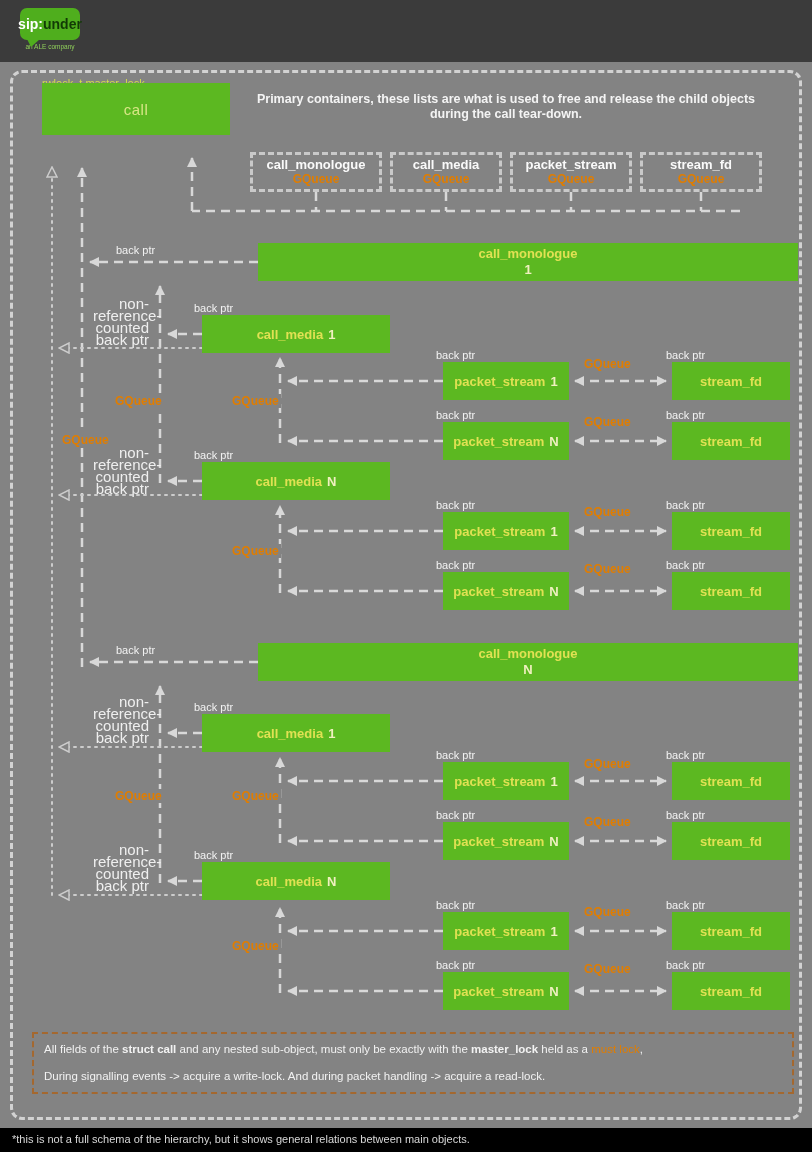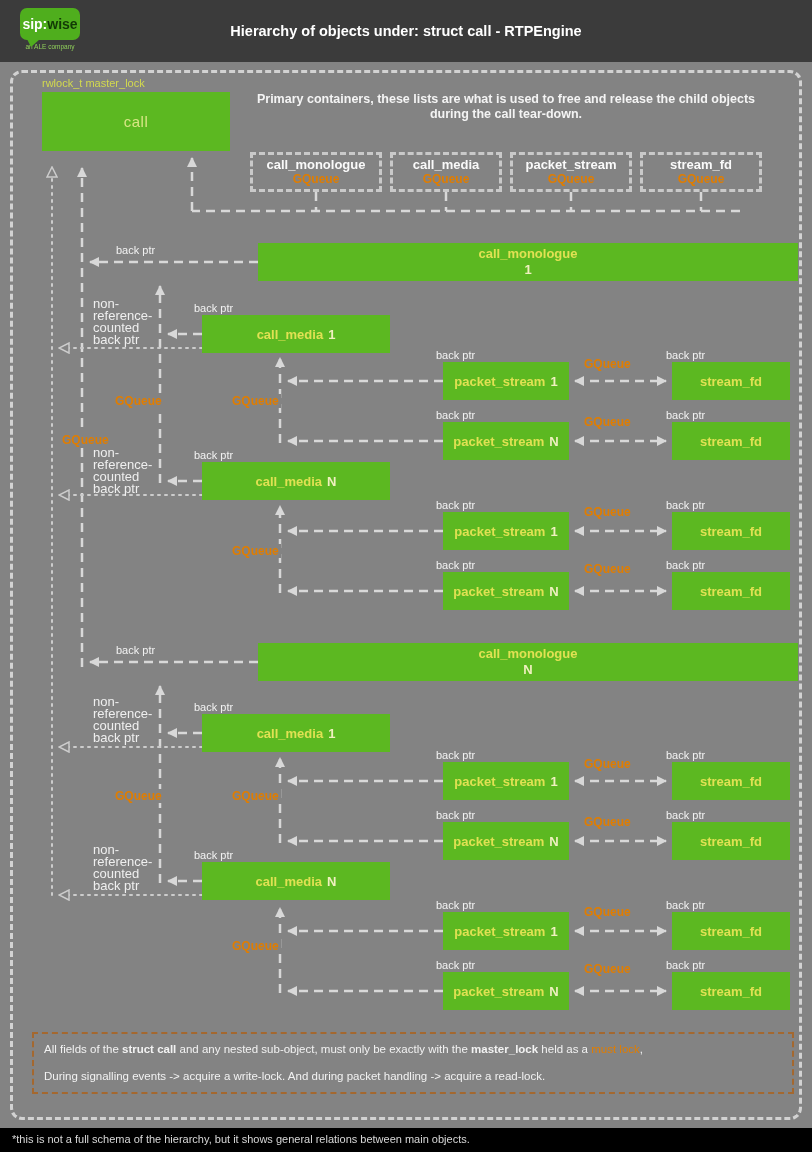--- a/index.html
+++ b/index.html
@@ -41,22 +41,22 @@
            color:#f4f4f4; font-weight:700; font-size:12.5px; line-height:15px; }
 
   .qbox { position:absolute; height:34px; border:3px dashed #c9c9c9; display:flex;
           flex-direction:column; align-items:center; justify-content:center; line-height:15px; }
   .qn { color:#fafafa; font-weight:700; font-size:13px; }
   .qt { color:#e07d00; font-weight:700; font-size:12px; }
 
   .bp { position:absolute; color:#f2f2f2; font-size:11px; white-space:nowrap; }
   .gq { position:absolute; color:#e07d00; font-weight:700; font-size:12px;
         background:#838383; padding:0 2px; white-space:nowrap; }
-  .nr { position:absolute; width:56px; text-align:left; color:#efefef;
-        font-size:13px; line-height:12px; }
+  .nr { position:absolute; width:56px; text-align:right; color:#efefef;
+        font-size:15px; line-height:12px; }
   .nr span { display:block; }
   .mlock { position:absolute; color:#d3d94e; font-size:11px; white-space:nowrap; }
 
   .note { position:absolute; left:32px; top:1032px; width:738px; border:2px dashed #a4682f;
           padding:8px 10px; color:#f2f2f2; font-size:11.5px; line-height:15px; }
   .note .b  { font-weight:700; }
   .note .or { color:#e07d00; }
   .note .gap { height:12px; }
 
   .footbar { position:absolute; left:0; top:1128px; width:812px; height:24px; background:#000000; }
@@ -64,25 +64,24 @@
 </style>
 </head>
 <body>
 
 <div>
 
   <div class="header">
     <div class="logo">
       <div class="bubble">
         <span class="lg-sip">sip:</span>
-          <span class="lg-wise">wise</span>
+          <span class="lg-wise">under</span>
       </div>
       <div class="tagline">an ALE company</div>
     </div>
-    <div class="title">Hierarchy of objects under: struct call - RTPEngine</div>
   </div>
 
   <div class="outer"></div>
 
   <svg class="wires" width="812" height="1152">
     <defs>
       <marker id="mA" markerUnits="userSpaceOnUse" markerWidth="12" markerHeight="12" refX="10" refY="6" orient="auto">
         <path d="M1,1 L11,6 L1,11 Z" fill="#d8d8d8"></path>
       </marker>
       <marker id="mAs" markerUnits="userSpaceOnUse" markerWidth="12" markerHeight="12" refX="10" refY="6" orient="auto-start-reverse">
@@ -130,21 +129,21 @@
     <line class="ld" x1="575" y1="991" x2="666" y2="991" marker-start="url(#mAs)" marker-end="url(#mA)"></line>
 
     <line class="lt" x1="52" y1="895" x2="52" y2="168" marker-end="url(#mB)"></line>
     <line class="lt" x1="202" y1="348" x2="60" y2="348" marker-end="url(#mB)"></line>
     <line class="lt" x1="202" y1="495" x2="60" y2="495" marker-end="url(#mB)"></line>
     <line class="lt" x1="202" y1="747" x2="60" y2="747" marker-end="url(#mB)"></line>
     <line class="lt" x1="202" y1="895" x2="60" y2="895" marker-end="url(#mB)"></line>
   </svg>
 
   <div class="mlock" style="left:42px;top:77px">rwlock_t master_lock</div>
-  <div class="g callbox" style="left:42px;top:92px;width:188px;height:59px">
+  <div class="g callbox" style="left:42px;top:83px;width:188px;height:52px">
     <span>call</span>
   </div>
 
   <div class="intro">
     <div>Primary containers, these lists are what is used to free and release the child objects</div>
     <div>during the call tear-down.</div>
   </div>
 
   <div class="qbox" style="left:250px;top:152px;width:126px">
     <div class="qn">call_monologue</div>

